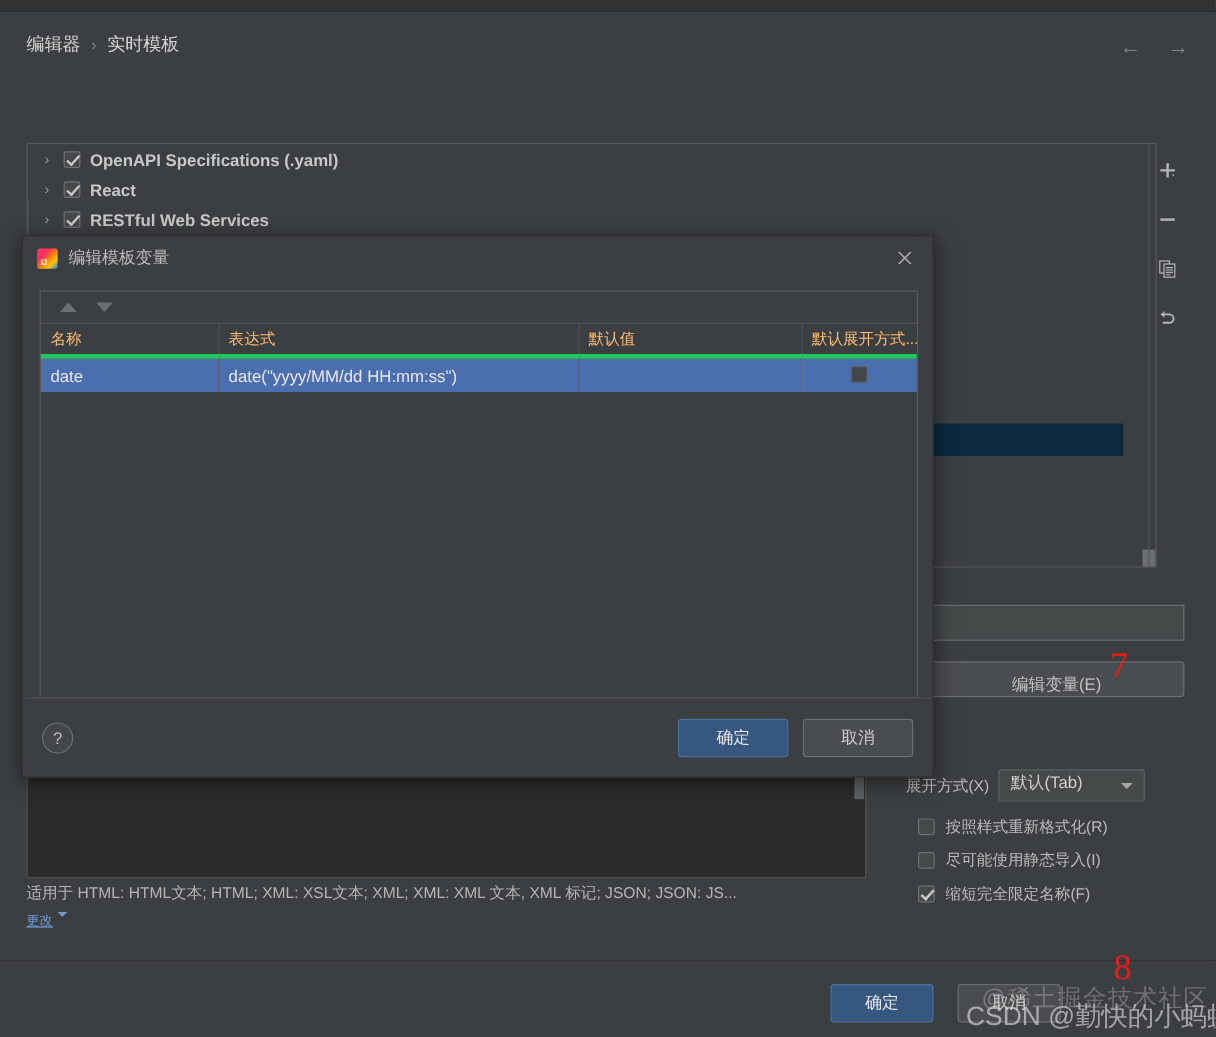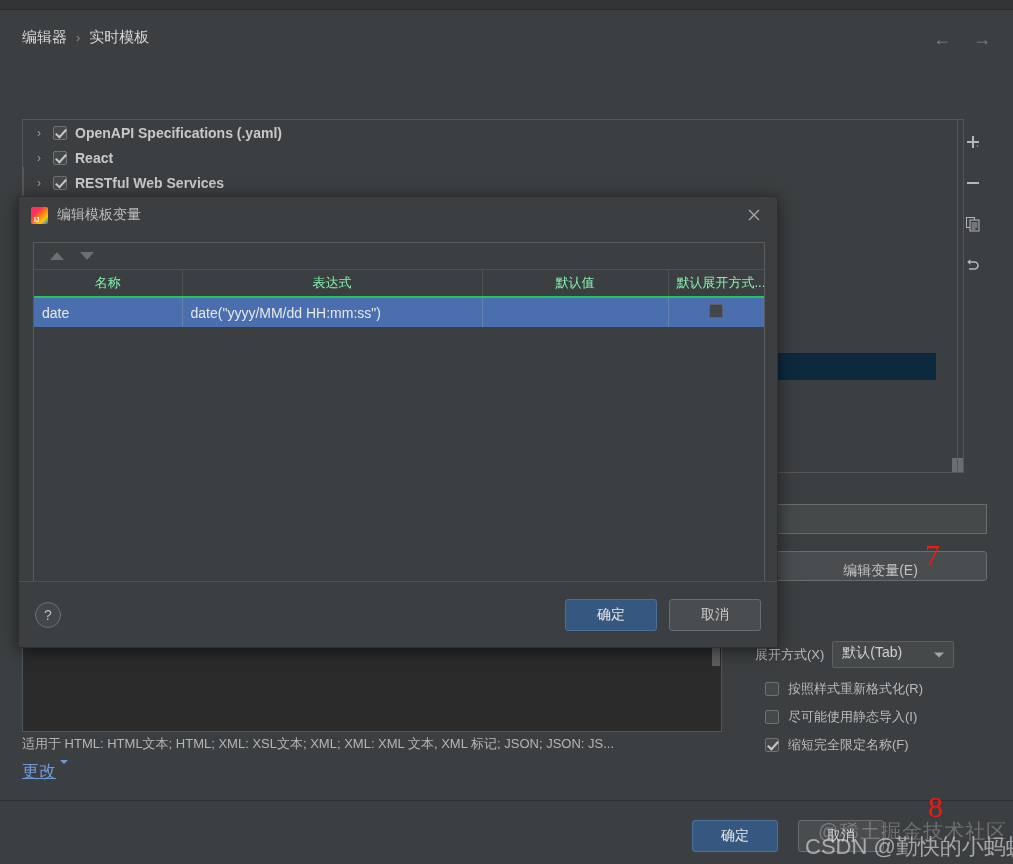--- a/index.html
+++ b/index.html
@@ -116,21 +116,21 @@
     position: absolute; right: 1px; top: 1px; width: 8px; height: 20px;
     background: #5c5f61;
   }
   .applies-line {
     position: absolute; left: 22px; top: 735px;
     width: 706px; font-size: 13px; color: #b5b5b5; white-space: nowrap;
     overflow: hidden;
   }
   .change-link {
     position: absolute; left: 22px; top: 760px;
-    font-size: 17px; color: #6f9ad8; display: flex; align-items: flex-start; gap: 4px; text-decoration: underline;
+    font-size: 11px; color: #6f9ad8; display: flex; align-items: flex-start; gap: 4px; text-decoration: underline;
   }
   .change-link .chev {
     width: 0; height: 0;
     border-left: 4px solid transparent; border-right: 4px solid transparent;
     border-top: 4px solid #6f9ad8;
   }
   
   .var-field {
     position: absolute; left: 774px; top: 504px; width: 213px; height: 30px;
     background: #45494a; border: 1px solid #6a6d6f;
@@ -233,23 +233,23 @@
     border-left: 7px solid transparent; border-right: 7px solid transparent;
     border-bottom: 8px solid #6d7072;
   }
   .tri-down {
     width: 0; height: 0;
     border-left: 7px solid transparent; border-right: 7px solid transparent;
     border-top: 8px solid #6d7072;
   }
   table.vars { border-collapse: collapse; width: 100%; table-layout: fixed; }
   table.vars th {
-    background: #3c3f41; color: #86efac; font-weight: normal;
-    font-size: 13px; text-align: center; height: 27px;
-    padding: 0 8px; border-right: 1px solid #4e5052; border-bottom: 2px solid #22c55e;
+    background: #3c3f41; color: #fdba74; font-weight: normal;
+    font-size: 13px; text-align: left; height: 27px;
+    padding: 0 8px; border-right: 1px solid #4e5052; border-bottom: 4px solid #22c55e;
     overflow: hidden; white-space: nowrap;
   }
   table.vars th:last-child { border-right: none; }
   table.vars td {
     height: 30px; padding: 0 8px; font-size: 14px;
     border-right: 1px solid #6781ad; color: #e8e8e8;
     overflow: hidden; white-space: nowrap;
   }
   table.vars tr.sel td { background: #4b6eaf; }
   table.vars td:last-child { border-right: none; text-align: center; }

